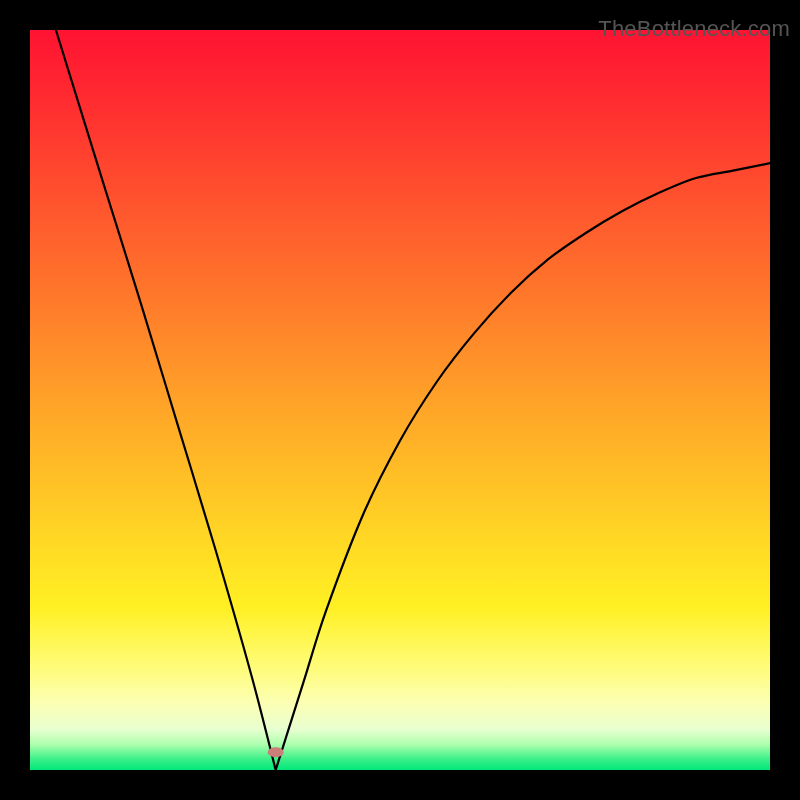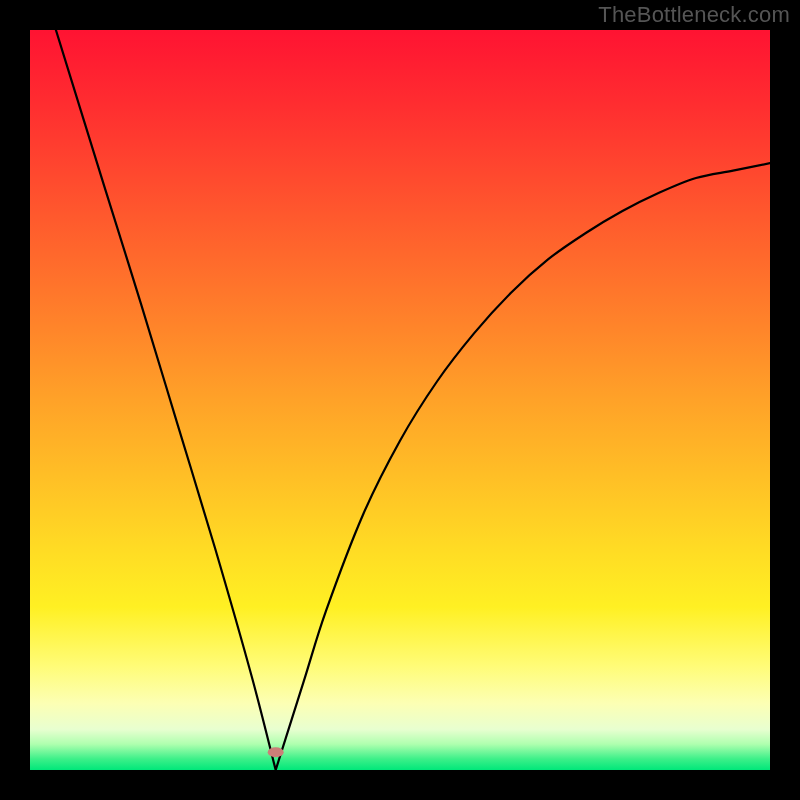--- a/index.html
+++ b/index.html
@@ -28,21 +28,21 @@
   .gradient-bg {
     position: absolute;
     inset: 0;
   }
   .curve {
     position: absolute;
     inset: 0;
   }
   .watermark {
     position: absolute;
-    top: 2px;
+    top: 16px;
     right: 10px;
     color: #555555;
     font-size: 22px;
     font-weight: 500;
     letter-spacing: 0.2px;
     user-select: none;
   }
 </style>
 </head>
 <body>

